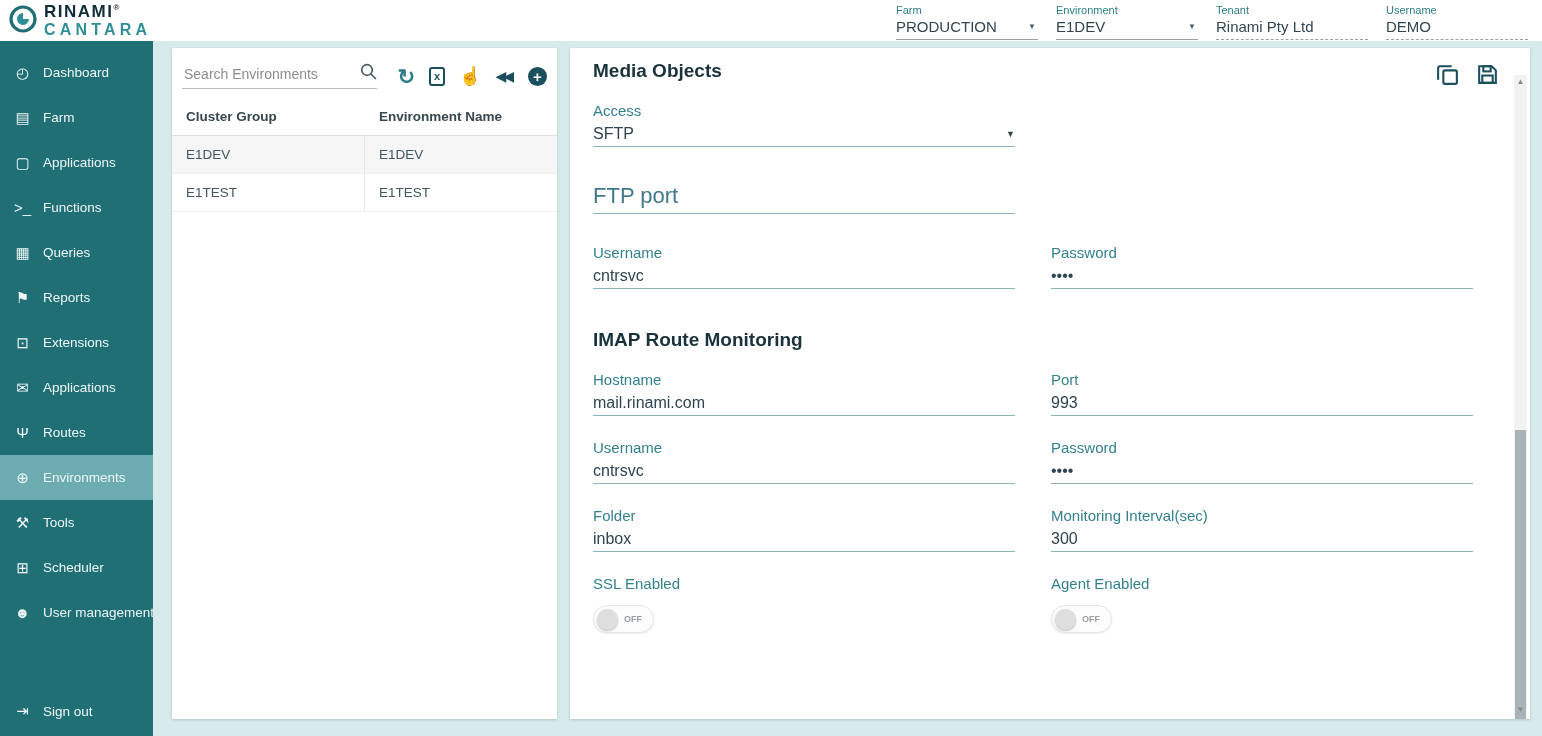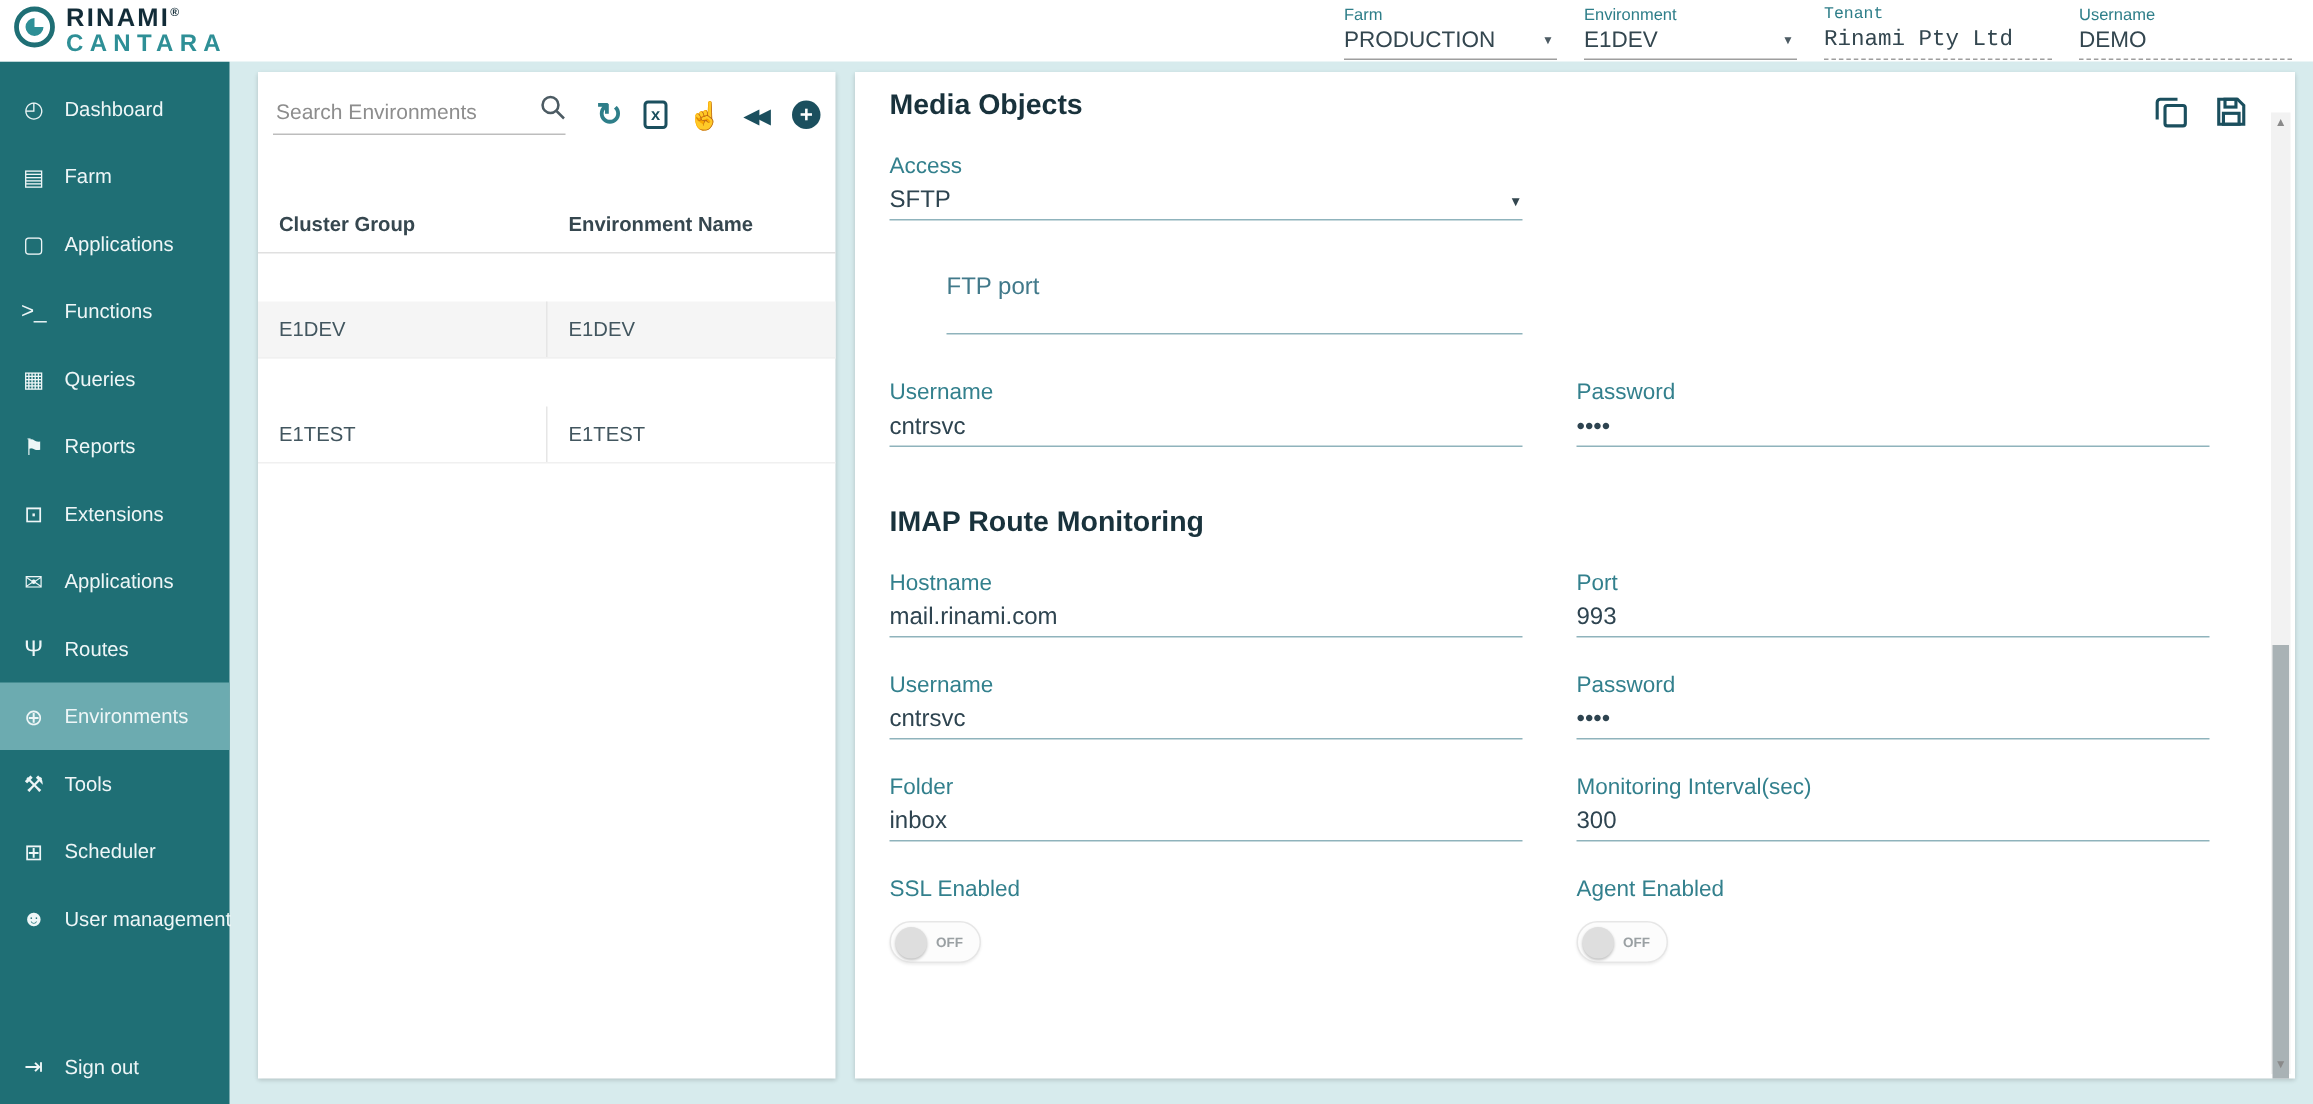--- a/index.html
+++ b/index.html
@@ -16,21 +16,21 @@
     justify-content:space-between; align-items:center;
     padding:0 14px 0 8px; position:relative; z-index:3;
   }
   .logo { display:flex; align-items:flex-end; gap:6px; }
   .logo-text { line-height:1.05; }
   .logo-line1 { font-size:17px; font-weight:bold; color:#122c38; letter-spacing:1.5px; }
   .logo-line1 sup { font-size:8px; letter-spacing:0; }
   .logo-line2 { font-size:16px; font-weight:bold; color:#2e8f96; letter-spacing:4.2px; margin-top:1px; }
   .header-fields { display:flex; gap:18px; align-items:flex-start; padding-top:3px; }
   .hfield { width:142px; }
-  .hfield.wide { width:152px;font-family:Liberation Mono, monospace; }
+  .hfield.wide { width:152px; }
   .hlabel { font-size:11px; color:#2e7e89; margin-bottom:1px; }
   .hvalue {
     font-size:15px; color:#33464f; padding:1px 2px 4px 0;
     border-bottom:1px solid #9e9e9e;
     display:flex; justify-content:space-between; align-items:center;
   }
   .hfield.readonly .hvalue { border-bottom:1px dashed #9e9e9e; }
   .caret { font-size:8px; color:#4c5b63; }
 
   
@@ -46,21 +46,21 @@
   .nav-item.active { background:#6cabb0; }
   .nav-icon { width:19px; text-align:center; font-size:15px; flex-shrink:0; }
   .sidebar-spacer { flex:1; }
   .nav-item.signout { height:38px; margin-bottom:6px; }
 
   .content { flex:1; display:flex; gap:13px; padding:7px 12px 17px 19px; }
 
   .panel { background:#ffffff; box-shadow:0 1px 3px rgba(0,0,0,.18); }
 
   
-  .list-panel { width:385px; flex-shrink:0; display:flex; flex-direction:column;gap:32px; }
+  .list-panel { width:385px; flex-shrink:0; display:flex; flex-direction:column; }
   .search-row { display:flex; align-items:center; padding:15px 10px 9px 10px; }
   .search-group {
     display:flex; align-items:center; justify-content:space-between;
     border-bottom:1px solid #bdbdbd; width:196px; padding-bottom:4px;
   }
   .search-input { border:none; outline:none; font-size:14px; color:#333; width:172px; font-family:inherit; }
   .search-input::placeholder { color:#8d8d8d; }
   .tool-icons { display:flex; align-items:center; gap:14px; margin-left:20px; }
   .icon-refresh { color:#2e7e89; font-size:21px; font-weight:bold; cursor:pointer; line-height:1; }
   .icon-excel {
@@ -104,22 +104,22 @@
   .field.blank { visibility:hidden; }
   .flabel { font-size:15px; color:#33808d; margin-bottom:6px; }
   .fvalue {
     font-size:16px; color:#2e4450; padding-bottom:3px;
     border-bottom:1px solid #8fb3bc;
     display:flex; justify-content:space-between; align-items:center;
     min-height:22px; cursor:text;
   }
   .fvalue .caret { font-size:9px; color:#33464f; }
   .field.empty .flabel-big {
-    font-size:16px; color:#41798a; padding-bottom:21px;
-    border-bottom:1px solid #8fb3bc; cursor:text;margin-left:38px;
+    font-size:22px; color:#41798a; padding-bottom:4px;
+    border-bottom:1px solid #8fb3bc; cursor:text;
   }
   .toggle {
     margin-top:13px; width:61px; height:28px; border-radius:14px;
     background:#fcfcfc; border:1px solid #e6e6e6;
     display:flex; align-items:center; gap:6px; padding-left:3px; cursor:pointer;
     box-shadow:0 1px 2px rgba(0,0,0,.08);
   }
   .knob { width:21px; height:21px; border-radius:50%; background:#dedede; box-shadow:0 1px 2px rgba(0,0,0,.25); }
   .toggle-state { font-size:9px; font-weight:bold; color:#9aa0a3;text-align:right; }
 

